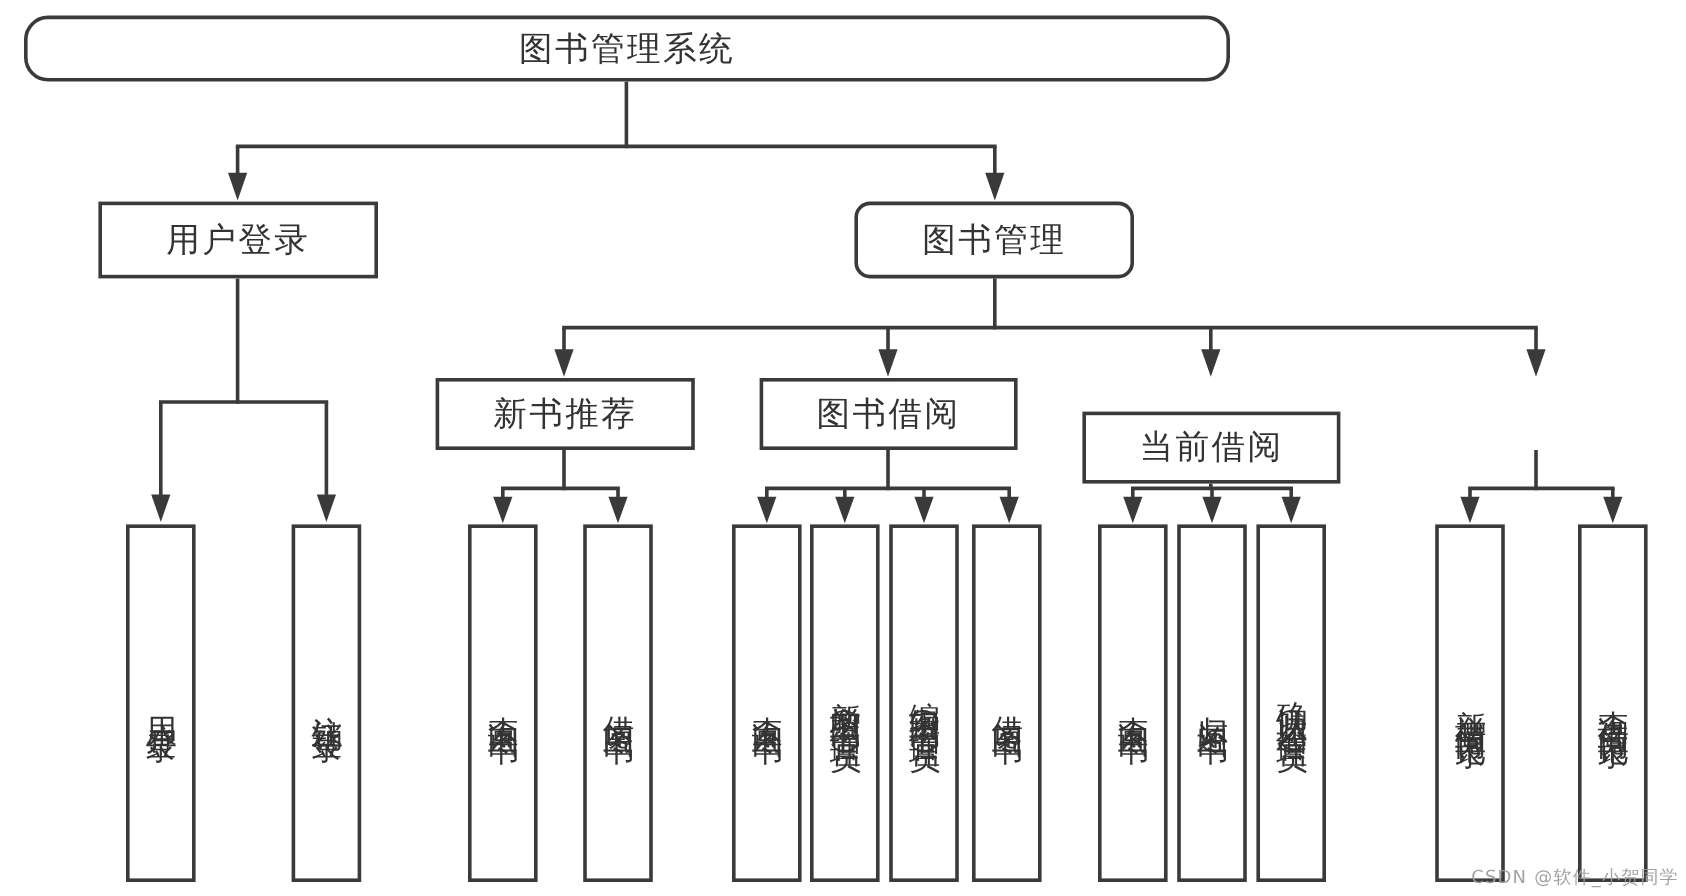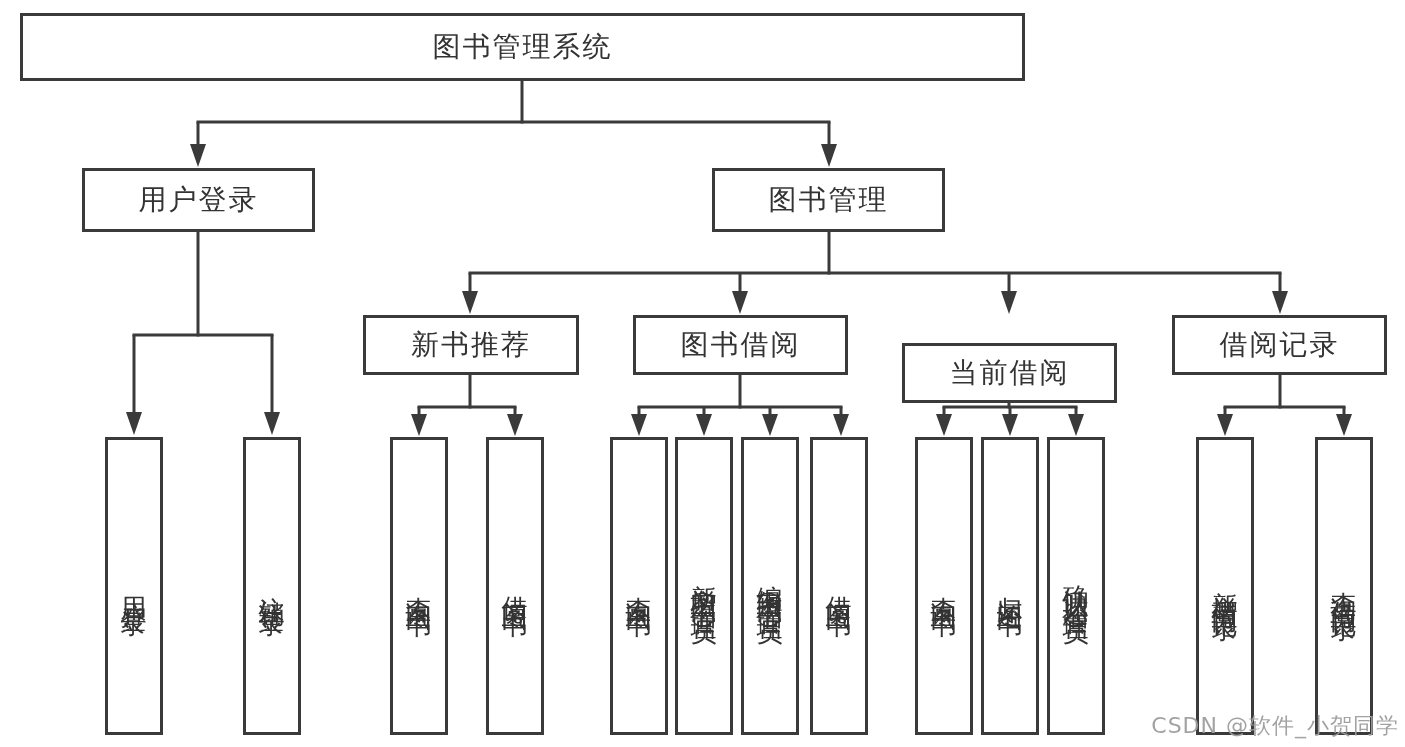--- a/index.html
+++ b/index.html
@@ -32,21 +32,21 @@
     text-orientation: mixed;
     font-size: 26px;
     line-height: 1;
     letter-spacing: 5px;
     white-space: nowrap;
   }
   .watermark {
     position: absolute;
     right: 6px;
     bottom: 6px;
-    font-size: 22px;
+    font-size: 15px;
     letter-spacing: 1px;
     color: #9e9e9e;
     opacity: 0.95;
     white-space: nowrap;
   }
 </style>
 </head>
 <body>
 
 <div class="stage">
@@ -120,42 +120,39 @@
     <g>
       <path d="M1280 375 V408.5"></path>
       <path d="M1223.5 407 H1345.5"></path>
       <path d="M1225 407 V416"></path>
       <path d="M1344 407 V416"></path>
       <polygon points="1217,414 1233,414 1225,436" fill="#3a3a3a" stroke="none"></polygon>
       <polygon points="1336,414 1352,414 1344,436" fill="#3a3a3a" stroke="none"></polygon>
     </g>
   </svg>
 
-  <div class="node hbox" style="left:20px; top:13px; width:1005px; height:68px;">
+  <div class="node hbox" style="left:20px; top:13px; width:1005px; height:55px;border-radius:20px;">
     <span class="label">图书管理系统</span>
   </div>
 
   <div class="node hbox" style="left:82px; top:168px; width:233px; height:64px;">
     <span class="label">用户登录</span>
   </div>
-  <div class="node hbox" style="left:712px; top:168px; width:233px; height:64px;">
+  <div class="node hbox" style="left:712px; top:168px; width:233px; height:64px;border-radius:13px;">
     <span class="label">图书管理</span>
   </div>
 
   <div class="node hbox" style="left:363px; top:315px; width:216px; height:60px;">
     <span class="label">新书推荐</span>
   </div>
   <div class="node hbox" style="left:633px; top:315px; width:215px; height:60px;align-items:center;">
     <span class="label">图书借阅</span>
   </div>
   <div class="node hbox" style="left:902px; top:315px; width:215px; height:60px;margin-top:28px;">
     <span class="label">当前借阅</span>
-  </div>
-  <div class="node hbox" style="left:1172px; top:315px; width:215px; height:60px;">
-    <span class="label">借阅记录</span>
   </div>
 
   <div class="node vbox" style="left:105px; top:437px; width:58px; height:298px;">
     <span class="label">用户登录</span>
   </div>
   <div class="node vbox" style="left:243px; top:437px; width:58px; height:298px;">
     <span class="label">注销登录</span>
   </div>
 
   <div class="node vbox" style="left:390px; top:437px; width:58px; height:298px;">

